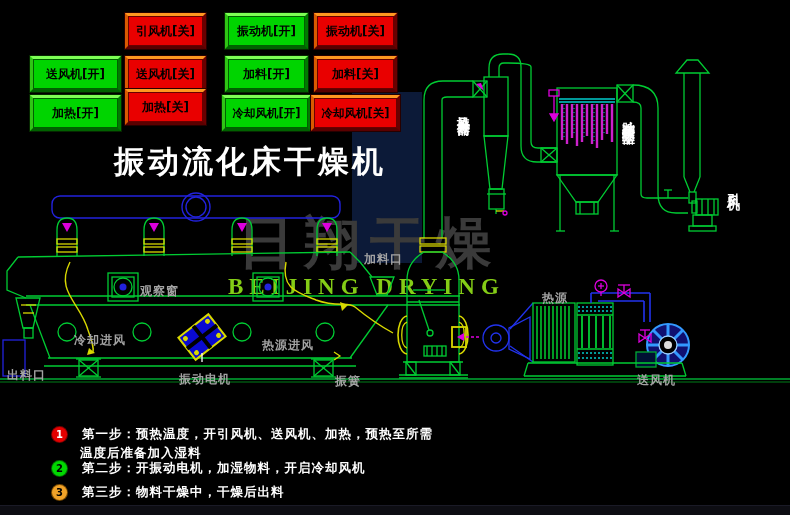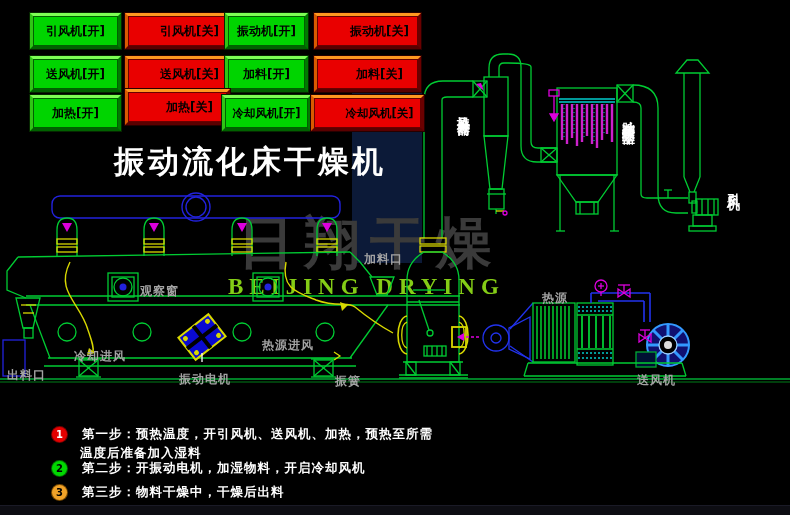--- a/index.html
+++ b/index.html
@@ -3,21 +3,21 @@
 <meta charset="utf-8">
 <style>
   html,body{margin:0;padding:0;background:#111;}
   .screen{position:relative;width:790px;height:515px;background:#000;overflow:hidden;
           font-family:"DejaVu Sans","Liberation Sans",sans-serif;}
   
   .btn{position:absolute;height:30px;display:flex;align-items:center;justify-content:center;
        font-size:12px;font-weight:bold;color:#000;white-space:nowrap;cursor:pointer;
        box-shadow:inset 0 0 0 1px rgba(0,0,0,.55);}
   .btn.on{background:#00d400;border:3px solid;border-color:#7dff55 #007a00 #006200 #2fc515;outline:1px solid #062600;}
-  .btn.off{background:#e90000;border:3px solid;border-color:#ff9820 #6a0000 #5a0000 #d85a00;outline:1px solid #260000;padding-left:24px;}
+  .btn.off{background:#e90000;border:3px solid;border-color:#ff9820 #6a0000 #5a0000 #d85a00;outline:1px solid #260000;}
   
   .title{position:absolute;left:114px;top:141px;font-size:31px;font-weight:bold;color:#fff;letter-spacing:3px;}
   .lbl{position:absolute;font-size:12px;font-weight:bold;color:#a3a3a3;white-space:nowrap;letter-spacing:1px;margin-top:8px;}
   .vlbl{position:absolute;font-size:13px;font-weight:bold;color:#fff;writing-mode:vertical-rl;
         text-orientation:upright;letter-spacing:2px;}
   
   .navy-panel{position:absolute;left:352px;top:92px;width:70px;height:171px;background:#0c1a38;}
   .wm-cn{position:absolute;left:238px;top:206px;font-size:56px;font-weight:bold;color:#3a3a3a;
          letter-spacing:10px;white-space:nowrap;}
   .wm-en{position:absolute;left:228px;top:274px;font-size:23px;font-weight:bold;color:#84cc16;
@@ -335,38 +335,37 @@
       <line x1="528" y1="363" x2="524" y2="376"></line>
         <line x1="682" y1="363" x2="686" y2="376"></line>
     </g>
 
     <g stroke-width="1.5">
       <line x1="0" y1="379" x2="790" y2="379" stroke="#00aa33"></line>
       <line x1="0" y1="382" x2="790" y2="382" stroke="#005511"></line>
     </g>
   </svg>
 
-  <div class="btn on" style="left:30px;top:13px;width:85px">引风机[开]</div>
   <div class="btn off" style="left:125px;top:13px;width:75px">引风机[关]</div>
   <div class="btn on" style="left:225px;top:13px;width:77px">振动机[开]</div>
   <div class="btn off" style="left:314px;top:13px;width:77px">振动机[关]</div>
   <div class="btn on" style="left:30px;top:56px;width:85px">送风机[开]</div>
   <div class="btn off" style="left:125px;top:56px;width:75px">送风机[关]</div>
   <div class="btn on" style="left:225px;top:56px;width:77px">加料[开]</div>
   <div class="btn on" style="left:30px;top:95px;width:85px">加热[开]</div>
   <div class="btn off" style="left:314px;top:56px;width:77px">加料[关]</div>
   <div class="btn off" style="left:125px;top:89px;width:75px">加热[关]</div>
   <div class="btn on" style="left:222px;top:95px;width:83px;font-size:11.5px">冷却风机[开]</div>
   <div class="btn off" style="left:311px;top:95px;width:83px;font-size:11.5px">冷却风机[关]</div>
 
   <div class="title">振动流化床干燥机</div>
 
   <div class="lbl" style="left:140px;top:275px">观察窗</div>
   <div class="lbl" style="left:364px;top:243px">加料口</div>
-  <div class="lbl" style="left:74px;top:340px">冷却进风</div>
+  <div class="lbl" style="left:74px;top:324px">冷却进风</div>
   <div class="lbl" style="left:262px;top:329px">热源进风</div>
   <div class="lbl" style="left:179px;top:363px">振动电机</div>
   <div class="lbl" style="left:335px;top:365px">振簧</div>
   <div class="lbl" style="left:7px;top:359px">出料口</div>
   <div class="lbl" style="left:542px;top:282px">热源</div>
   <div class="lbl" style="left:637px;top:364px">送风机</div>
   <div class="vlbl" style="left:454px;top:105px">旋风分离器</div>
   <div class="vlbl" style="left:619px;top:110px">脉冲布袋除尘器</div>
   <div class="vlbl" style="left:724px;top:183px">引风机</div>
 

